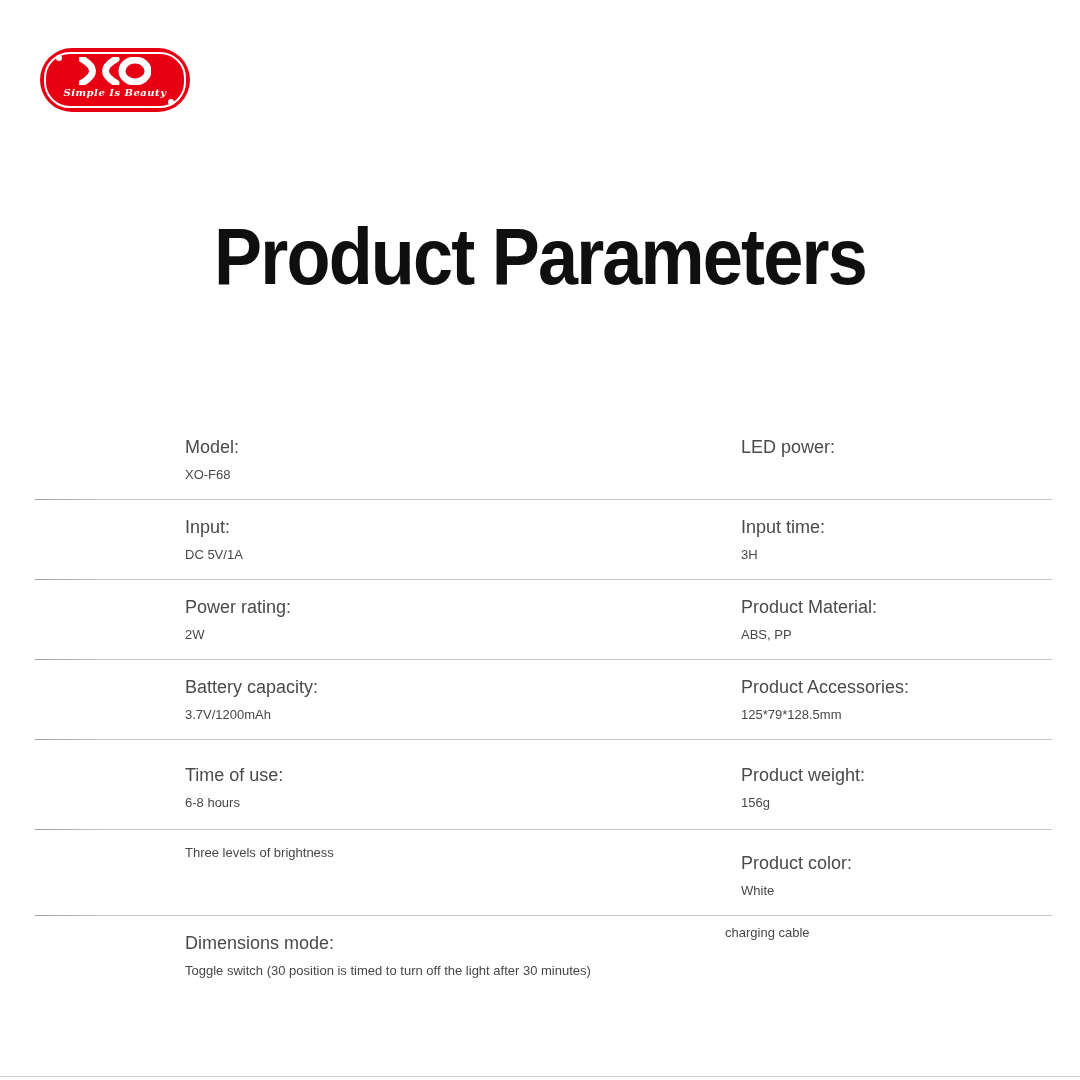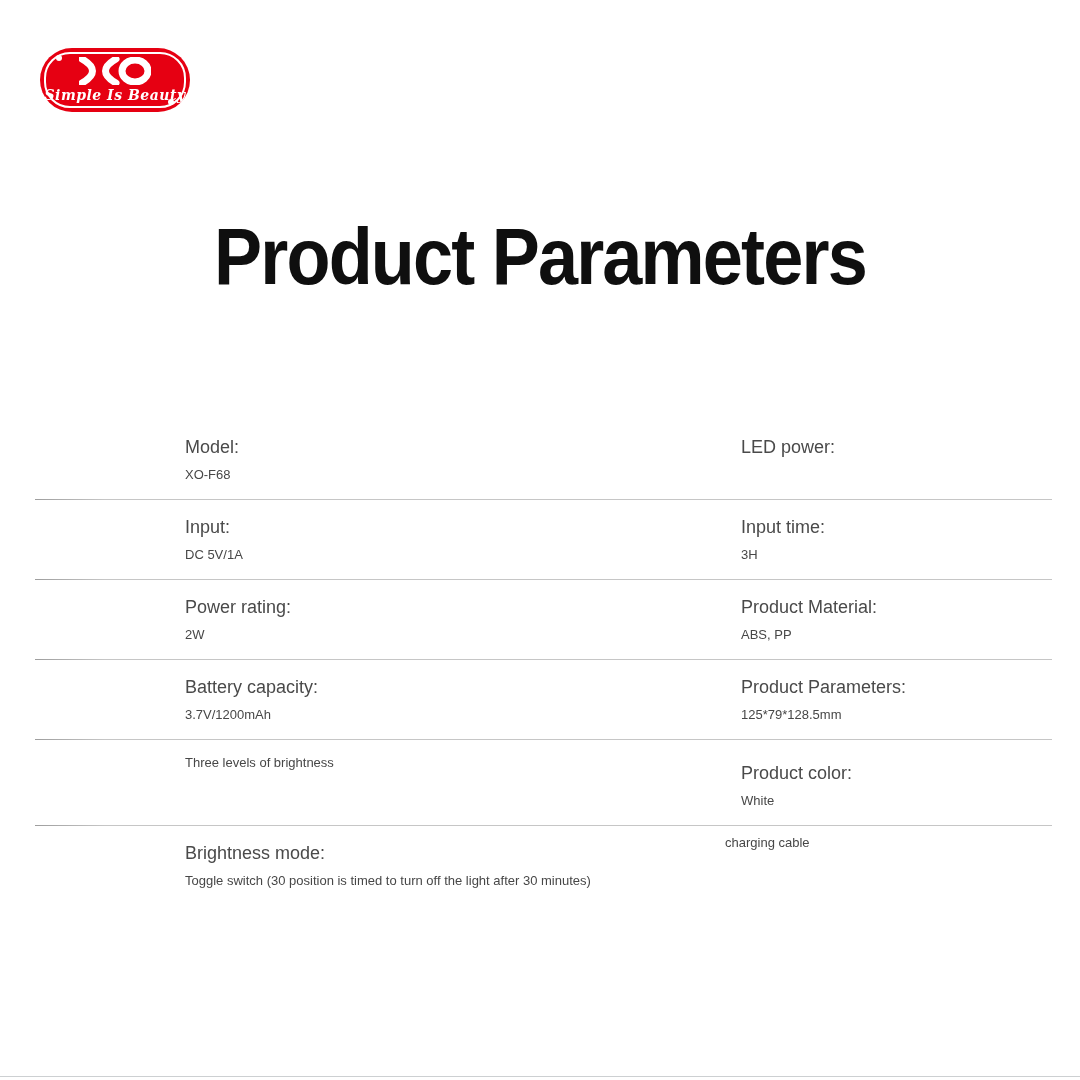--- a/index.html
+++ b/index.html
@@ -35,21 +35,21 @@
     display: flex; justify-content: center;
   }
   .logo-tagline {
     position: absolute;
     left: 0; right: 0; top: 39px;
     text-align: center;
     color: #ffffff;
     font-family: "DejaVu Serif", serif;
     font-style: italic;
     font-weight: bold;
-    font-size: 14px;
+    font-size: 10px;
     letter-spacing: 0.5px;
   }
 
   
   .page-title {
     position: absolute;
     top: 212px;
     left: 0; width: 1080px;
     text-align: center;
     color: #0f0f0f;
@@ -161,39 +161,49 @@
       <div class="spec-value">ABS, PP</div>
     </div>
   </div>
 
   <div class="spec-row divider-grad">
     <div class="cell left">
       <div class="spec-label">Battery capacity:</div>
       <div class="spec-value">3.7V/1200mAh</div>
     </div>
     <div class="cell right">
-      <div class="spec-label">Product Parameters:</div>
+      <div class="spec-label">Product Accessories:</div>
       <div class="spec-value">125*79*128.5mm</div>
     </div>
   </div>
 
+  <div class="spec-row divider-grad h90">
+    <div class="cell left">
+      <div class="spec-label">Time of use:</div>
+      <div class="spec-value">6-8 hours</div>
+    </div>
+    <div class="cell right">
+      <div class="spec-label">Product weight:</div>
+      <div class="spec-value">156g</div>
+    </div>
+  </div>
 
   <div class="spec-row divider-grad h86">
     <div class="cell left">
       <div class="spec-value">Three levels of brightness</div>
     </div>
     <div class="cell right">
       <div class="spec-label">Product color:</div>
       <div class="spec-value">White</div>
     </div>
   </div>
 
   <div class="spec-row last">
     <div class="cell left">
-      <div class="spec-label">Brightness mode:</div>
+      <div class="spec-label">Dimensions mode:</div>
       <div class="spec-value">Toggle switch (30 position is timed to turn off the light after 30 minutes)</div>
     </div>
     <div class="cell right">
       <div class="spec-value">charging cable</div>
     </div>
   </div>
 
 </div>
 
 <div class="bottom-edge-line"></div>

